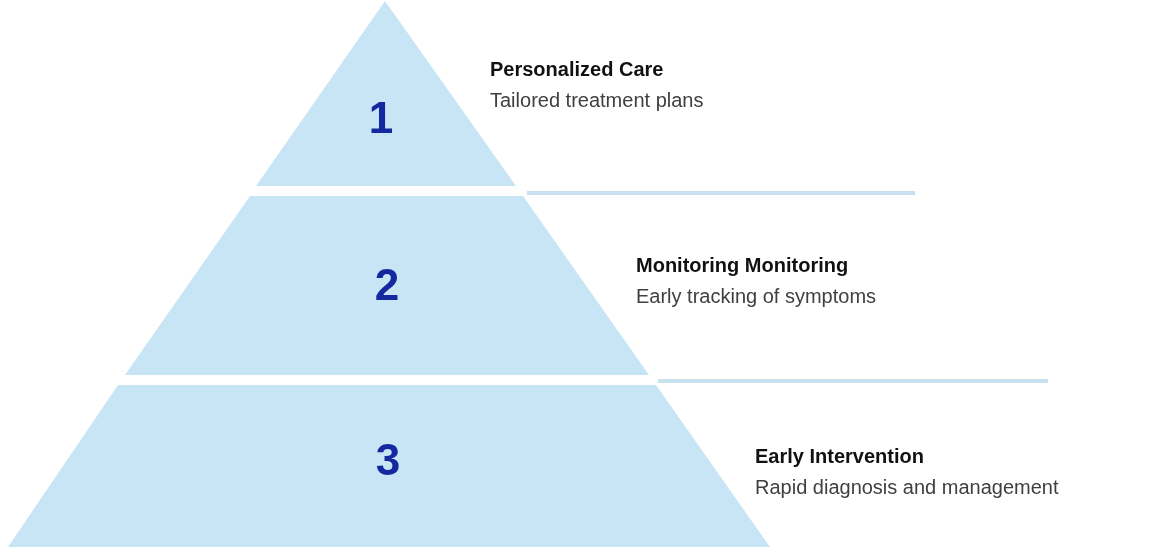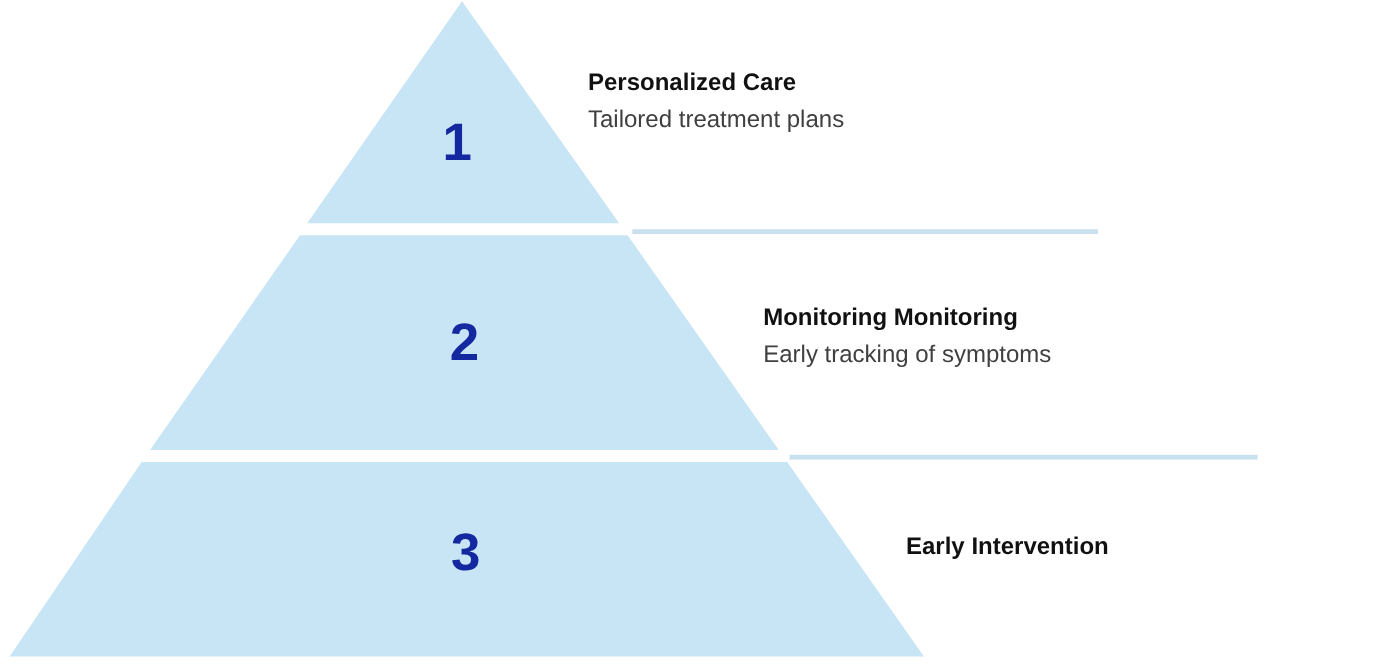--- a/index.html
+++ b/index.html
@@ -73,15 +73,16 @@
     <div class="label-desc">Tailored treatment plans</div>
   </div>
 
   <div class="label-block label-2">
     <div class="label-title">Monitoring Monitoring</div>
     <div class="label-desc">Early tracking of symptoms</div>
   </div>
 
   <div class="label-block label-3">
     <div class="label-title">Early Intervention</div>
+    <div class="label-desc">Rapid diagnosis and management</div>
   </div>
 
 </div>
 
 </body></html>

